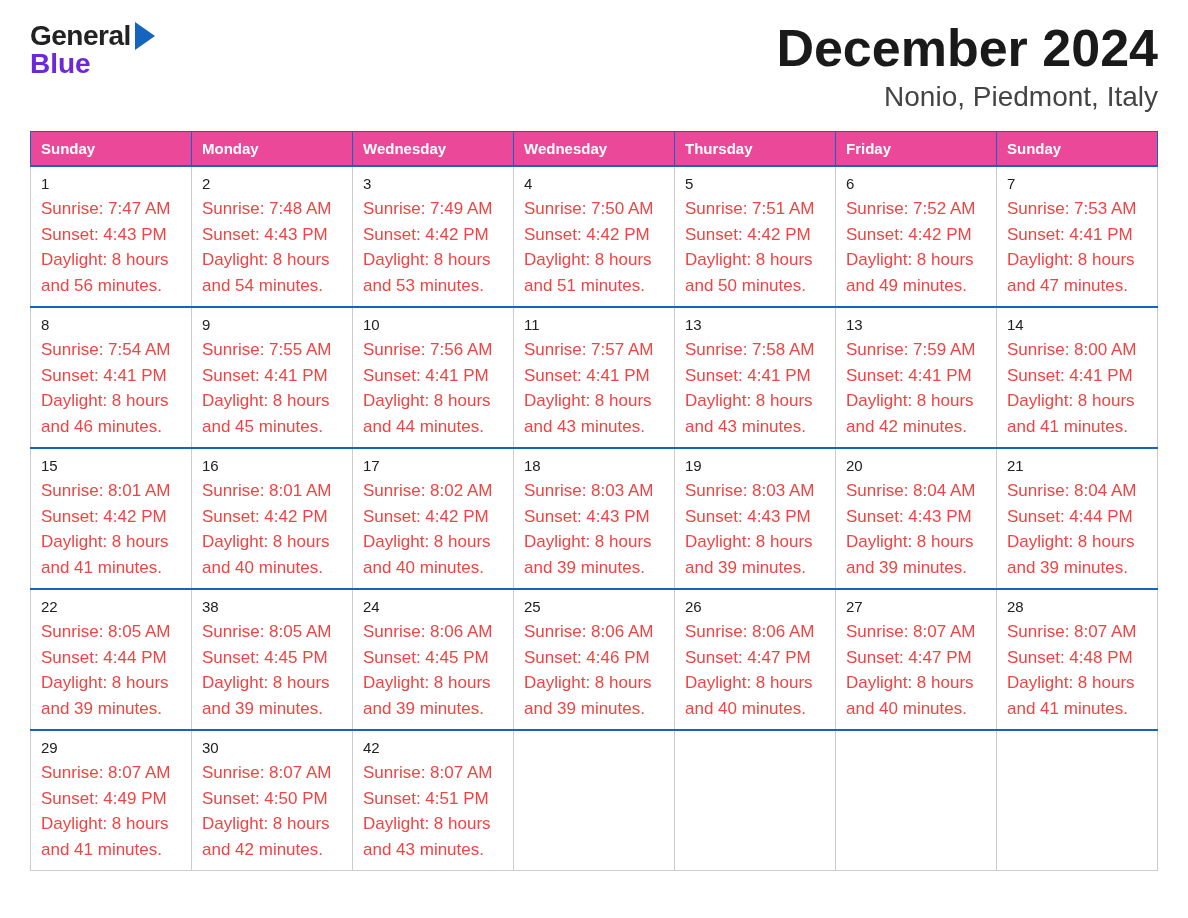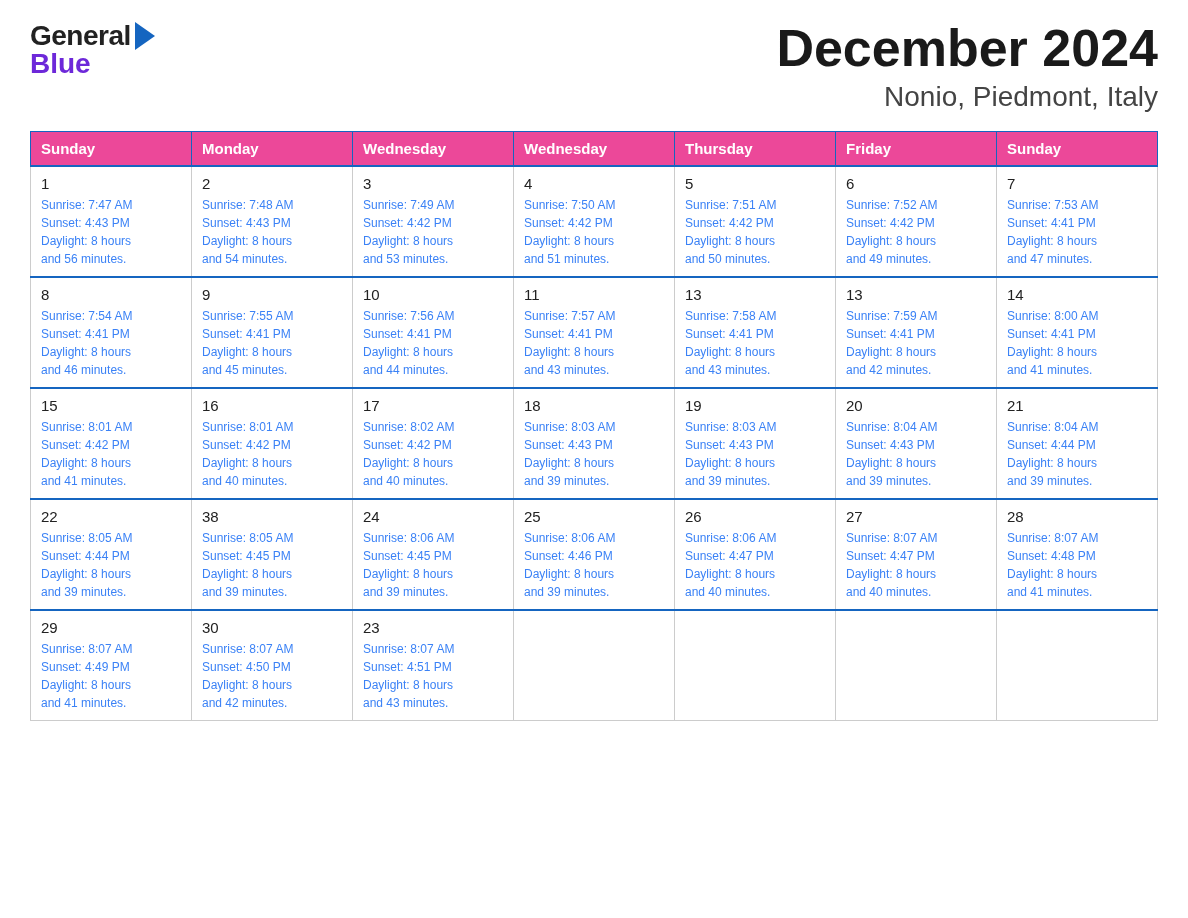--- a/index.html
+++ b/index.html
@@ -52,23 +52,23 @@
       color: #222;
       height: 110px;
     }
     .day-num {
       font-size: 15px;
       font-weight: normal;
       margin-bottom: 4px;
       display: block;
     }
     .day-info {
-      font-size: 12px;
+      font-size: 17px;
       line-height: 1.5;
-      color: #3b82f6;
+      color: #ef4444;
     }
     tbody tr td {
       border-top: 2px solid #1565c0;
     }
     tbody tr:not(:first-child) td {
       border-top: 2px solid #1565c0;
     }
     tbody td + td {
       border-top: 2px solid #1565c0;
     }
@@ -256,21 +256,21 @@
       <tr>
         <td>
           <span class="day-num">29</span>
           <div class="day-info">Sunrise: 8:07 AM<br>Sunset: 4:49 PM<br>Daylight: 8 hours<br>and 41 minutes.</div>
         </td>
         <td>
           <span class="day-num">30</span>
           <div class="day-info">Sunrise: 8:07 AM<br>Sunset: 4:50 PM<br>Daylight: 8 hours<br>and 42 minutes.</div>
         </td>
         <td>
-          <span class="day-num">23</span>
+          <span class="day-num">42</span>
           <div class="day-info">Sunrise: 8:07 AM<br>Sunset: 4:51 PM<br>Daylight: 8 hours<br>and 43 minutes.</div>
         </td>
         <td></td>
         <td></td>
         <td></td>
         <td></td>
       </tr>
     </tbody>
 </table>
 

